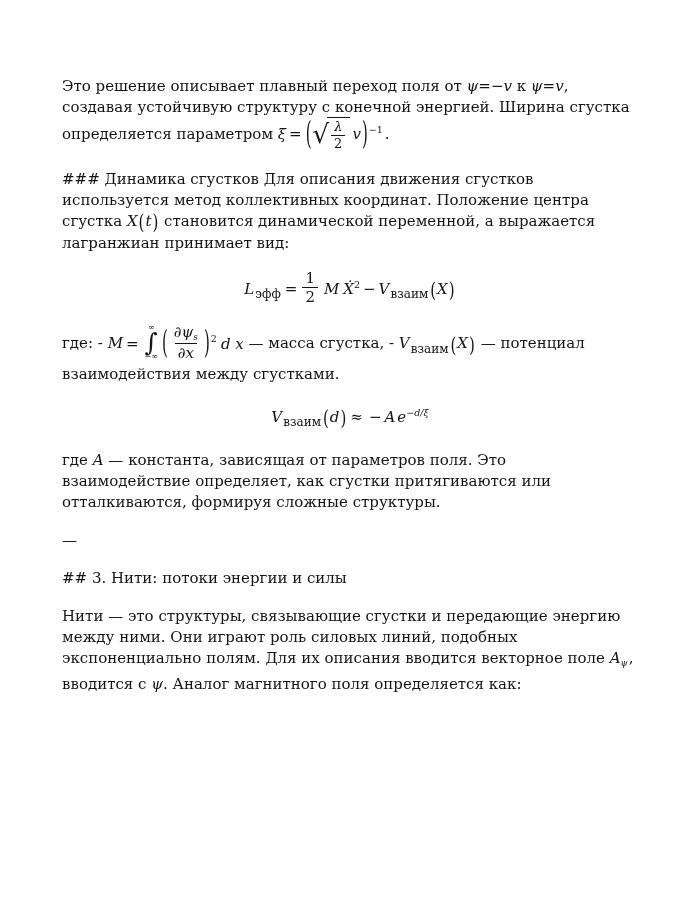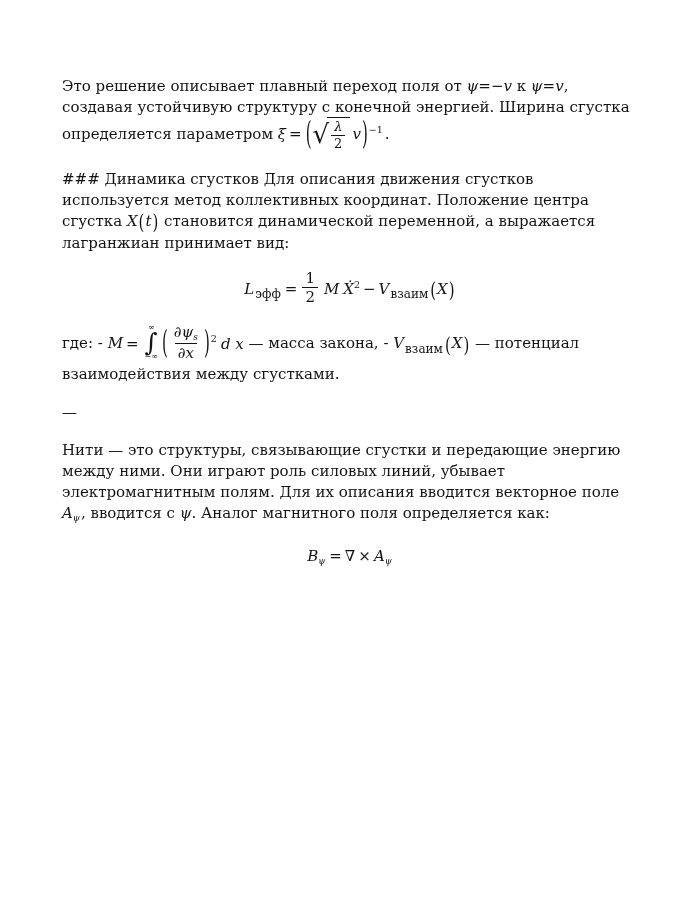--- a/index.html
+++ b/index.html
@@ -82,27 +82,29 @@
         <span class="fr-den">2</span>
       </span><span class="mi sp">M</span><span class="mi sp">Ẋ</span><sup class="msup">2</sup><span class="mo">−</span><span class="mi">V</span><sub class="cy">взаим</sub><span class="tp">(</span><span class="mi">X</span><span class="tp">)</span></div>
 
   <p><span>где: - </span><span class="mi">M</span><span class="mo">=</span><span class="intgrp">
         <span class="ilim">∞</span>
         <span class="isign">∫</span>
         <span class="ilim">−∞</span>
       </span><span class="bigp">(</span><span class="frac">
         <span class="fr-num"><span class="mi">∂ψ</span><sub class="ssub mi">s</sub></span>
         <span class="fr-den mi">∂x</span>
-      </span><span class="bigp">)</span><sup class="msup">2</sup><span class="mi sp">d x</span><span> — масса закона, - </span><span class="mi">V</span><sub class="cy">взаим</sub><span class="tp">(</span><span class="mi">X</span><span class="tp">)</span><span> — потенциал взаимодействия между сгустками.</span></p>
+      </span><span class="bigp">)</span><sup class="msup">2</sup><span class="mi sp">d x</span><span> — масса сгустка, - </span><span class="mi">V</span><sub class="cy">взаим</sub><span class="tp">(</span><span class="mi">X</span><span class="tp">)</span><span> — потенциал взаимодействия между сгустками.</span></p>
 
 
+  <div class="formula"><span class="mi">V</span><sub class="cy">взаим</sub><span class="tp">(</span><span class="mi">d</span><span class="tp">)</span><span class="mo">≈</span><span class="mo">−</span><span class="mi">A</span><span class="mi gap">e</span><sup class="msup mi">−d/ξ</sup></div>
 
+  <p><span>где </span><span class="mi">A</span><span> — константа, зависящая от параметров поля. Это взаимодействие определяет, как сгустки притягиваются или отталкиваются, формируя сложные структуры.</span></p>
 
   <p><span>—</span></p>
 
+  <p><span>## 3. Нити: потоки энергии и силы</span></p>
 
-  <p><span>Нити — это структуры, связывающие сгустки и передающие энергию между ними. Они играют роль силовых линий, убывает электромагнитным полям. Для их описания вводится векторное поле </span><span class="mi">A</span><sub class="psis">ψ</sub><span>, вводится с </span><span class="mi">ψ</span><span>. Аналог магнитного поля определяется как:</span></p>
+  <p><span>Нити — это структуры, связывающие сгустки и передающие энергию между ними. Они играют роль силовых линий, подобных экспоненциально полям. Для их описания вводится векторное поле </span><span class="mi">A</span><sub class="psis">ψ</sub><span>, вводится с </span><span class="mi">ψ</span><span>. Аналог магнитного поля определяется как:</span></p>
 
-  <div class="formula"><span class="mi">B</span><sub class="psis">ψ</sub><span class="mo">=</span><span>∇</span><span class="mo">×</span><span class="mi">A</span><sub class="psis">ψ</sub></div>
 
 
 
 </div>
 
 </body></html>

